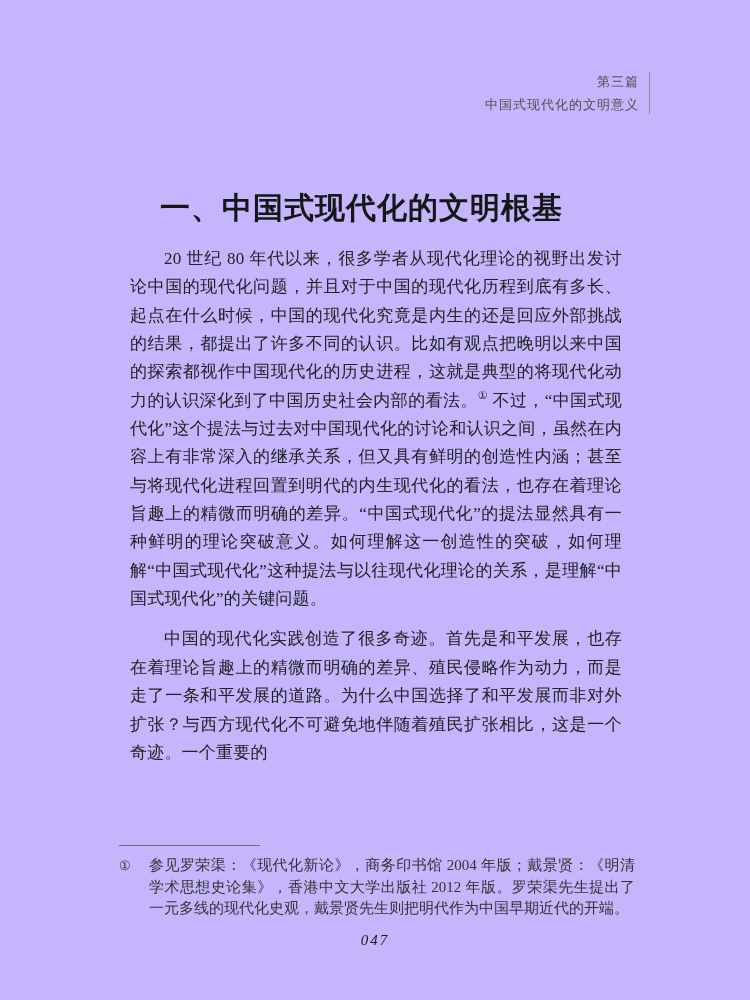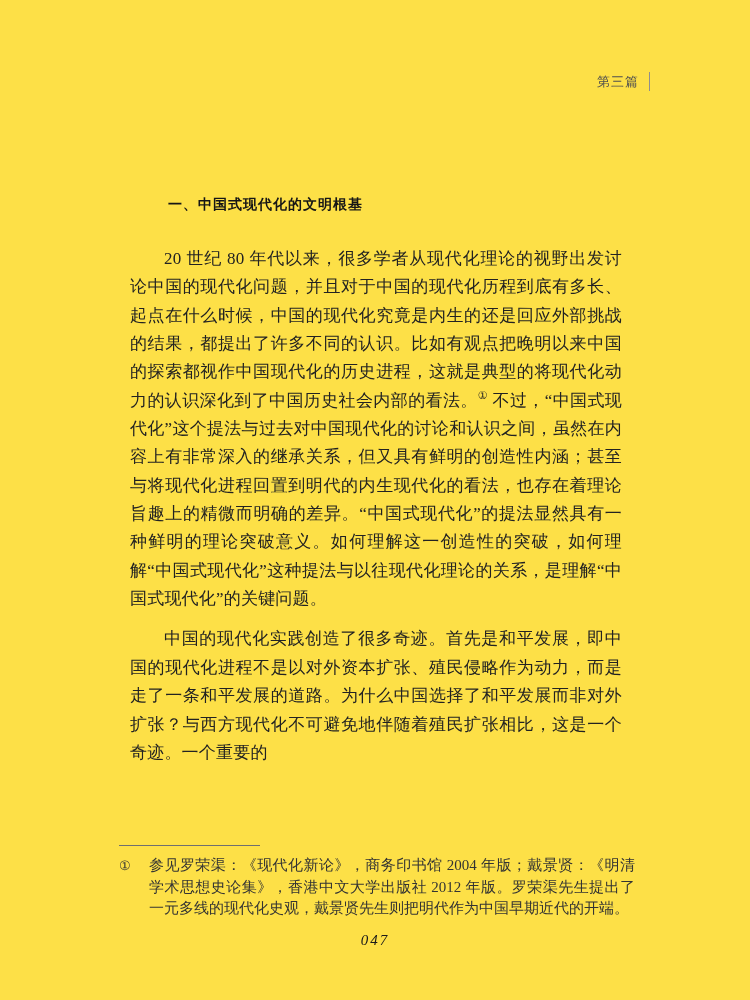--- a/index.html
+++ b/index.html
@@ -4,21 +4,21 @@
 <style>
   html, body {
     margin: 0;
     padding: 0;
     background: #ffffff;
   }
   .page {
     position: relative;
     width: 750px;
     height: 1000px;
-    background: #fde047;
+    background: #c4b5fd;
     overflow: hidden;
     font-family: "Liberation Serif", "DejaVu Serif", serif;
     color: #1f1f1f;
   }
 
   
   .header {
     position: absolute;
     top: 70px;
     right: 100px;
@@ -38,23 +38,23 @@
     background: #8f8f8f;
     margin-top: 2px;
     margin-bottom: 2px;
   }
 
   
   .section-title {
     position: absolute;
     top: 180px;
     left: 152px;
-    margin: 16px;
+    margin: 8px;
     font-family: "Liberation Sans", "DejaVu Sans", sans-serif;
-    font-size: 14px;
+    font-size: 30px;
     font-weight: bold;
     color: #161616;
     letter-spacing: 1px;
   }
 
   
   .body-text {
     position: absolute;
     top: 233px;
     left: 118px;
@@ -122,29 +122,30 @@
   }
 </style>
 </head>
 <body>
 
 <div class="page">
 
   <header class="header">
     <div class="header-text">
       <div>第三篇</div>
+      <div>中国式现代化的文明意义</div>
     </div>
     <div class="header-rule"></div>
   </header>
 
   <h1 class="section-title">一、中国式现代化的文明根基</h1>
 
   <main class="body-text">
     <p><span>20 世纪 80 年代以来，很多学者从现代化理论的视野出发讨论中国的现代化问题，并且对于中国的现代化历程到底有多长、起点在什么时候，中国的现代化究竟是内生的还是回应外部挑战的结果，都提出了许多不同的认识。比如有观点把晚明以来中国的探索都视作中国现代化的历史进程，这就是典型的将现代化动力的认识深化到了中国历史社会内部的看法。</span><sup class="footnote-ref">①</sup><span> 不过，“中国式现代化”这个提法与过去对中国现代化的讨论和认识之间，虽然在内容上有非常深入的继承关系，但又具有鲜明的创造性内涵；甚至与将现代化进程回置到明代的内生现代化的看法，也存在着理论旨趣上的精微而明确的差异。“中国式现代化”的提法显然具有一种鲜明的理论突破意义。如何理解这一创造性的突破，如何理解“中国式现代化”这种提法与以往现代化理论的关系，是理解“中国式现代化”的关键问题。</span></p>
-    <p>中国的现代化实践创造了很多奇迹。首先是和平发展，即中国的现代化进程不是以对外资本扩张、殖民侵略作为动力，而是走了一条和平发展的道路。为什么中国选择了和平发展而非对外扩张？与西方现代化不可避免地伴随着殖民扩张相比，这是一个奇迹。一个重要的</p>
+    <p>中国的现代化实践创造了很多奇迹。首先是和平发展，也存在着理论旨趣上的精微而明确的差异、殖民侵略作为动力，而是走了一条和平发展的道路。为什么中国选择了和平发展而非对外扩张？与西方现代化不可避免地伴随着殖民扩张相比，这是一个奇迹。一个重要的</p>
   </main>
 
   <div class="footnote-sep"></div>
 
   <div class="footnote">
     <span class="fn-marker">①</span>
     <span class="fn-text">参见罗荣渠：《现代化新论》，商务印书馆 2004 年版；戴景贤：《明清学术思想史论集》，香港中文大学出版社 2012 年版。罗荣渠先生提出了一元多线的现代化史观，戴景贤先生则把明代作为中国早期近代的开端。</span>
   </div>
 
   <div class="page-number">047</div>

